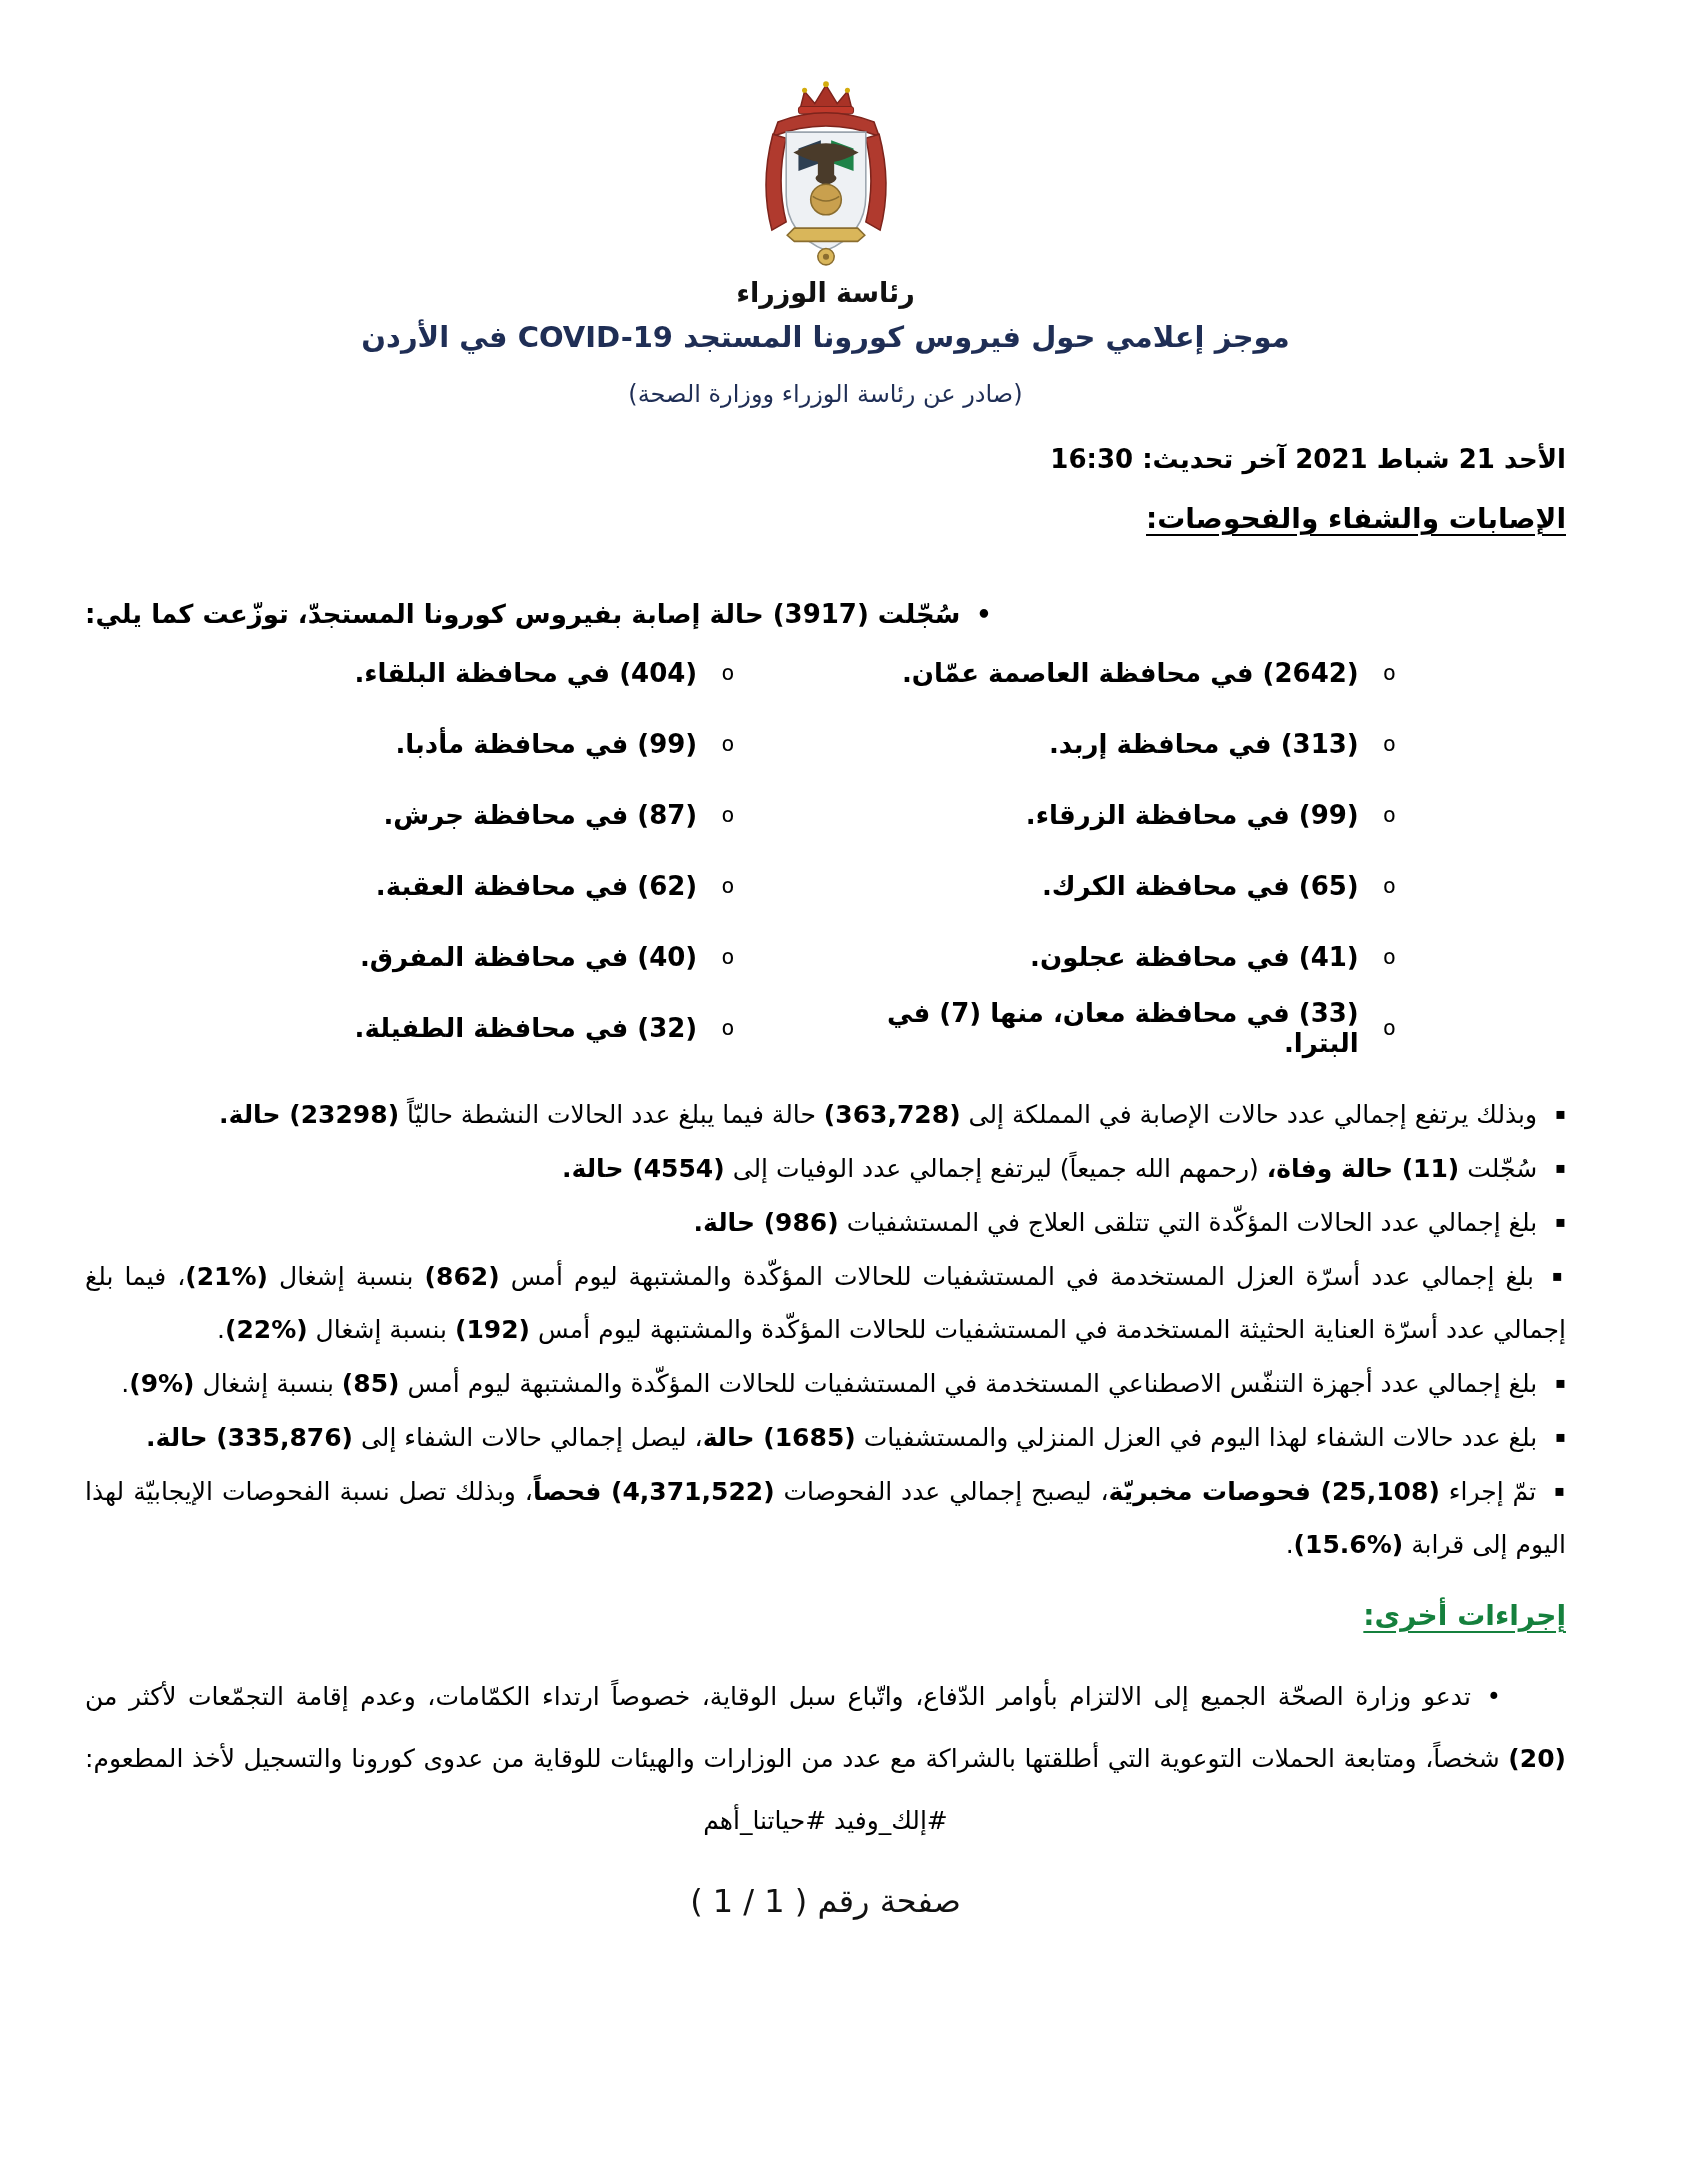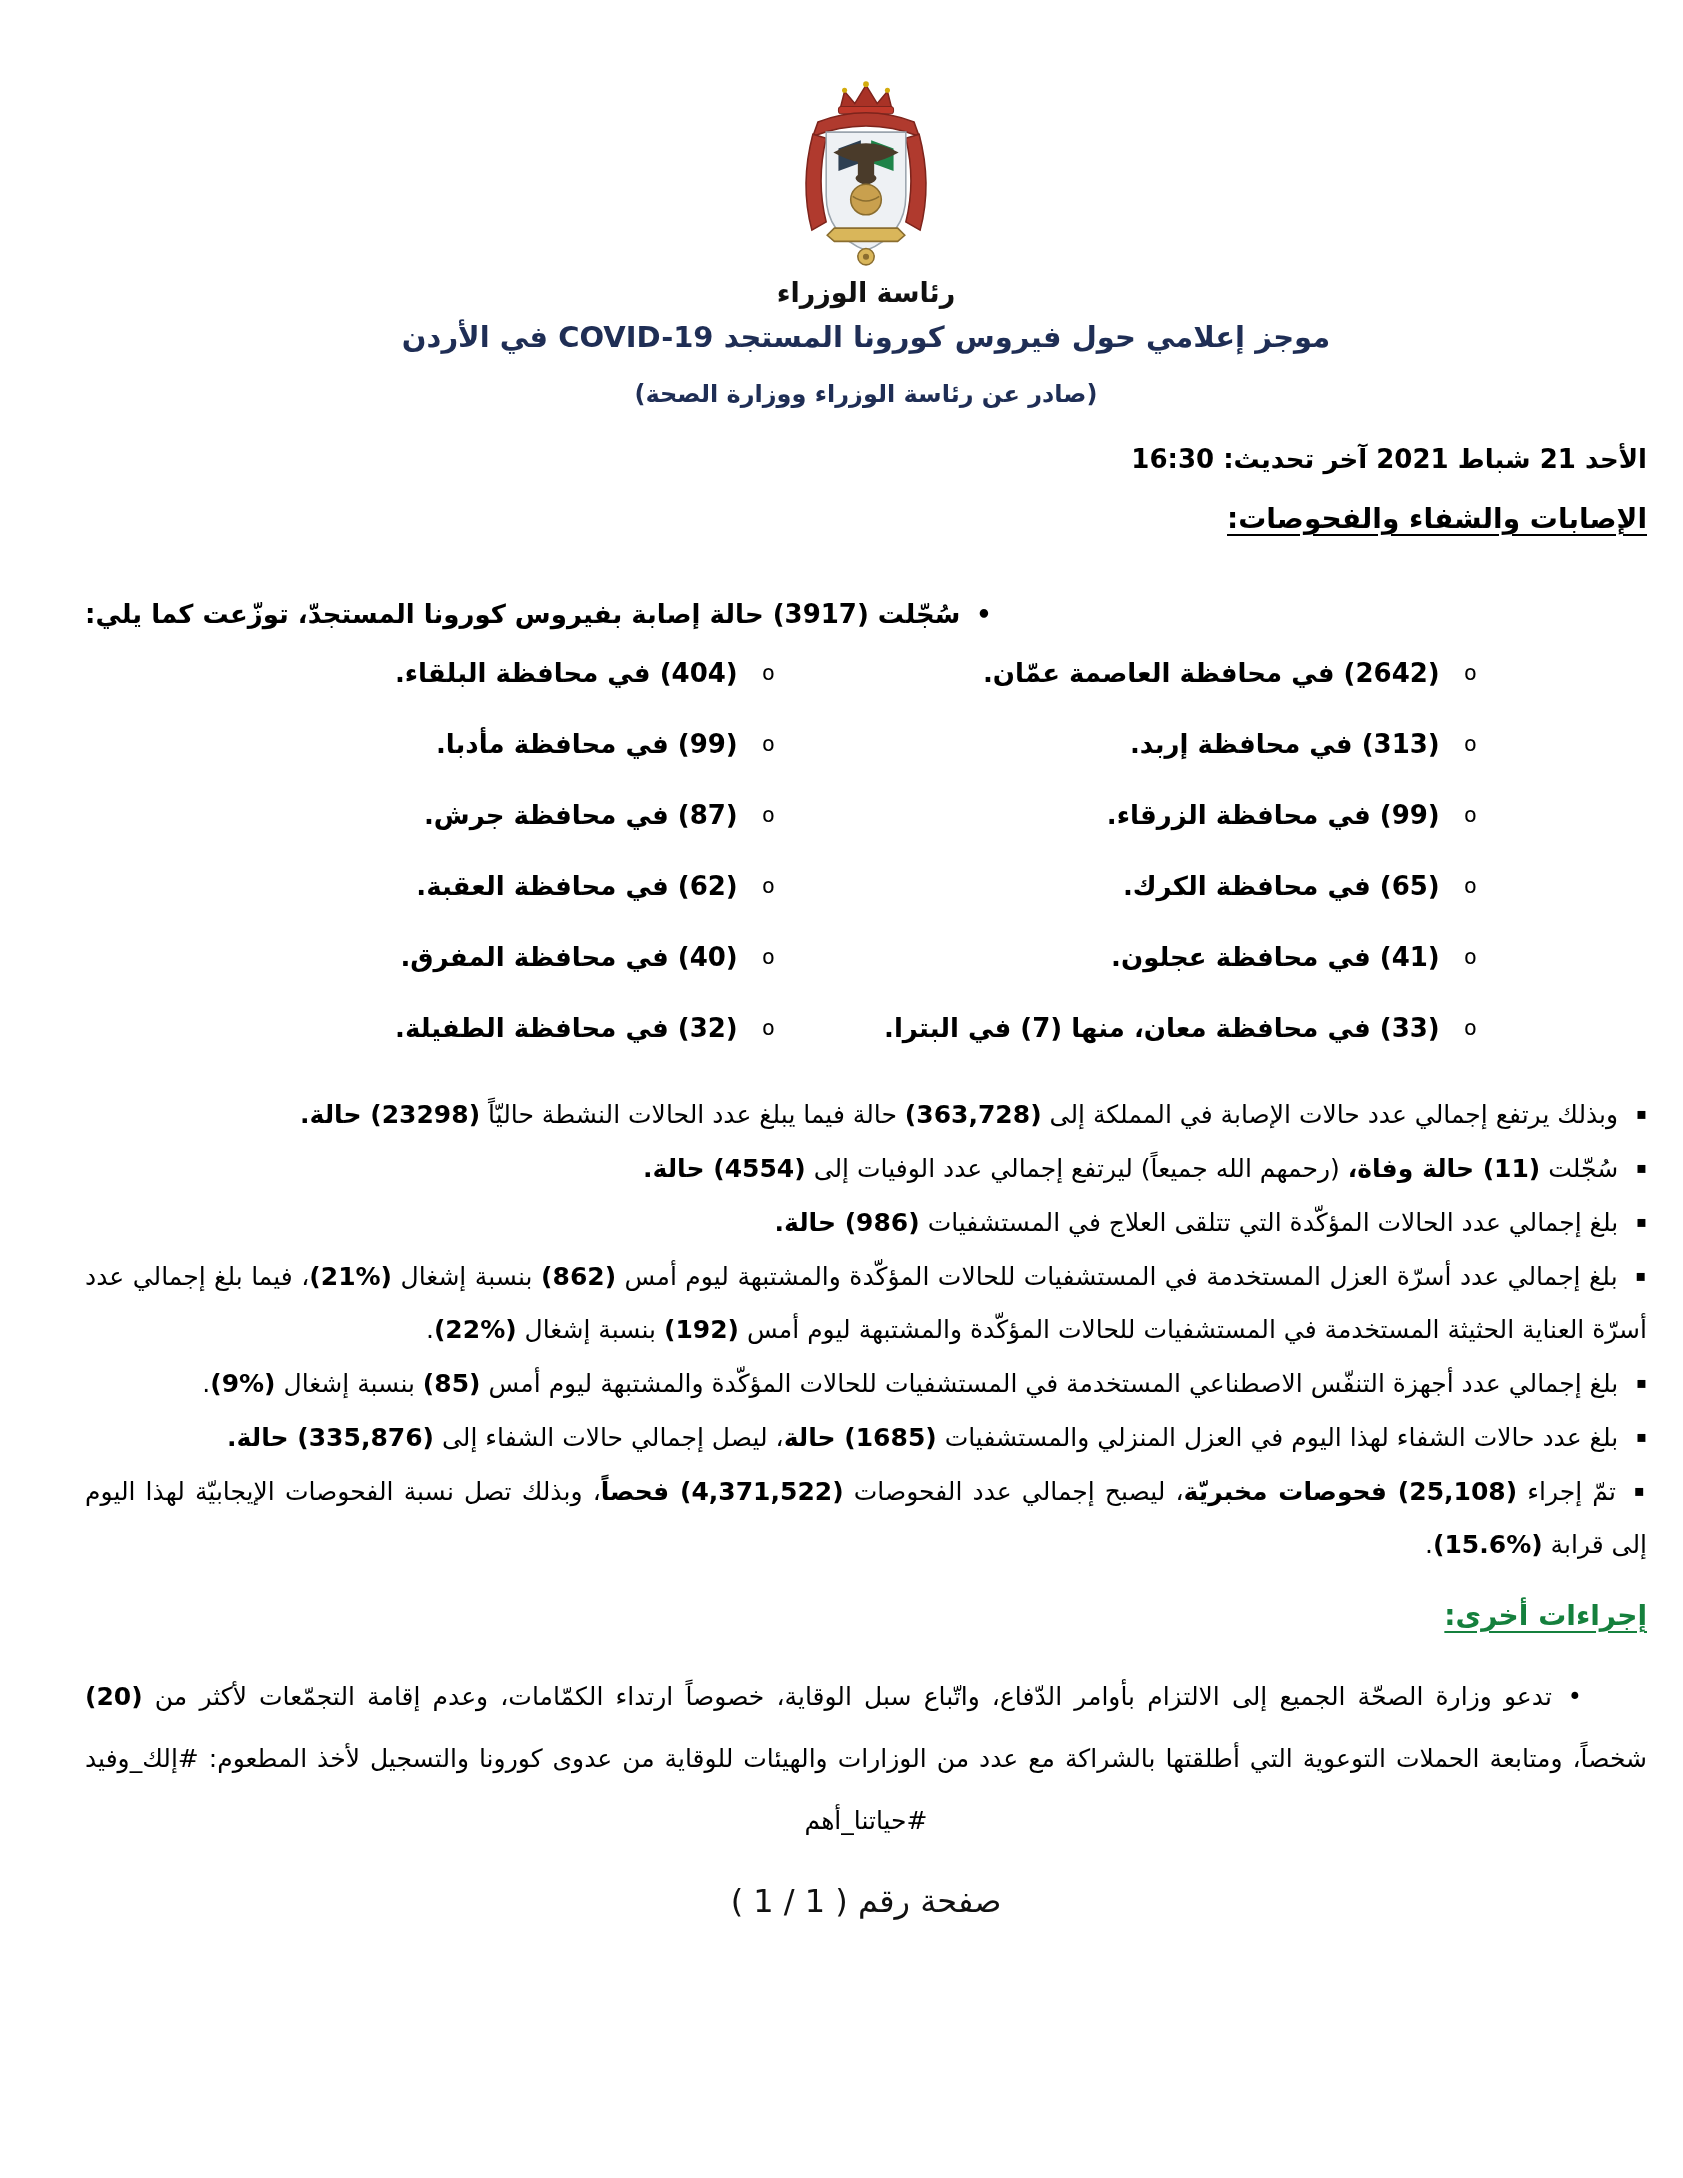--- a/index.html
+++ b/index.html
@@ -4,35 +4,35 @@
 <style>
   html,body{margin:0;padding:0;}
   body{
     width:1683px;height:2178px;
     background:#ffffff;
     font-family:"DejaVu Sans",sans-serif;
     color:#000000;
     direction:rtl;
     overflow:hidden;
   }
-  .page{padding:77px 36px 0 85px;}
+  .page{padding:77px 117px 0 85px;}
 
   
   .logo-wrap{text-align:center;}
   .logo-caption{
     font-size:27px;font-weight:bold;color:#111;
     margin-top:2px;letter-spacing:1px;
   }
   .doc-title{
     margin-top:12px;text-align:center;
     font-size:29px;font-weight:bold;color:#1f2e55;
   }
   .doc-subtitle{
     margin-top:26px;text-align:center;
-    font-size:24px;font-weight:bold;color:#1f2e55;
+    font-size:24px;font-weight:normal;color:#1f2e55;
   }
   .date-line{
     margin-top:36px;font-size:26px;font-weight:bold;text-align:right;
   }
   .section-heading{
     margin-top:28px;font-size:28px;font-weight:bold;
     text-decoration:underline;text-underline-offset:6px;
     text-align:right;
   }
   .section-heading.navy{color:#15803d;}

